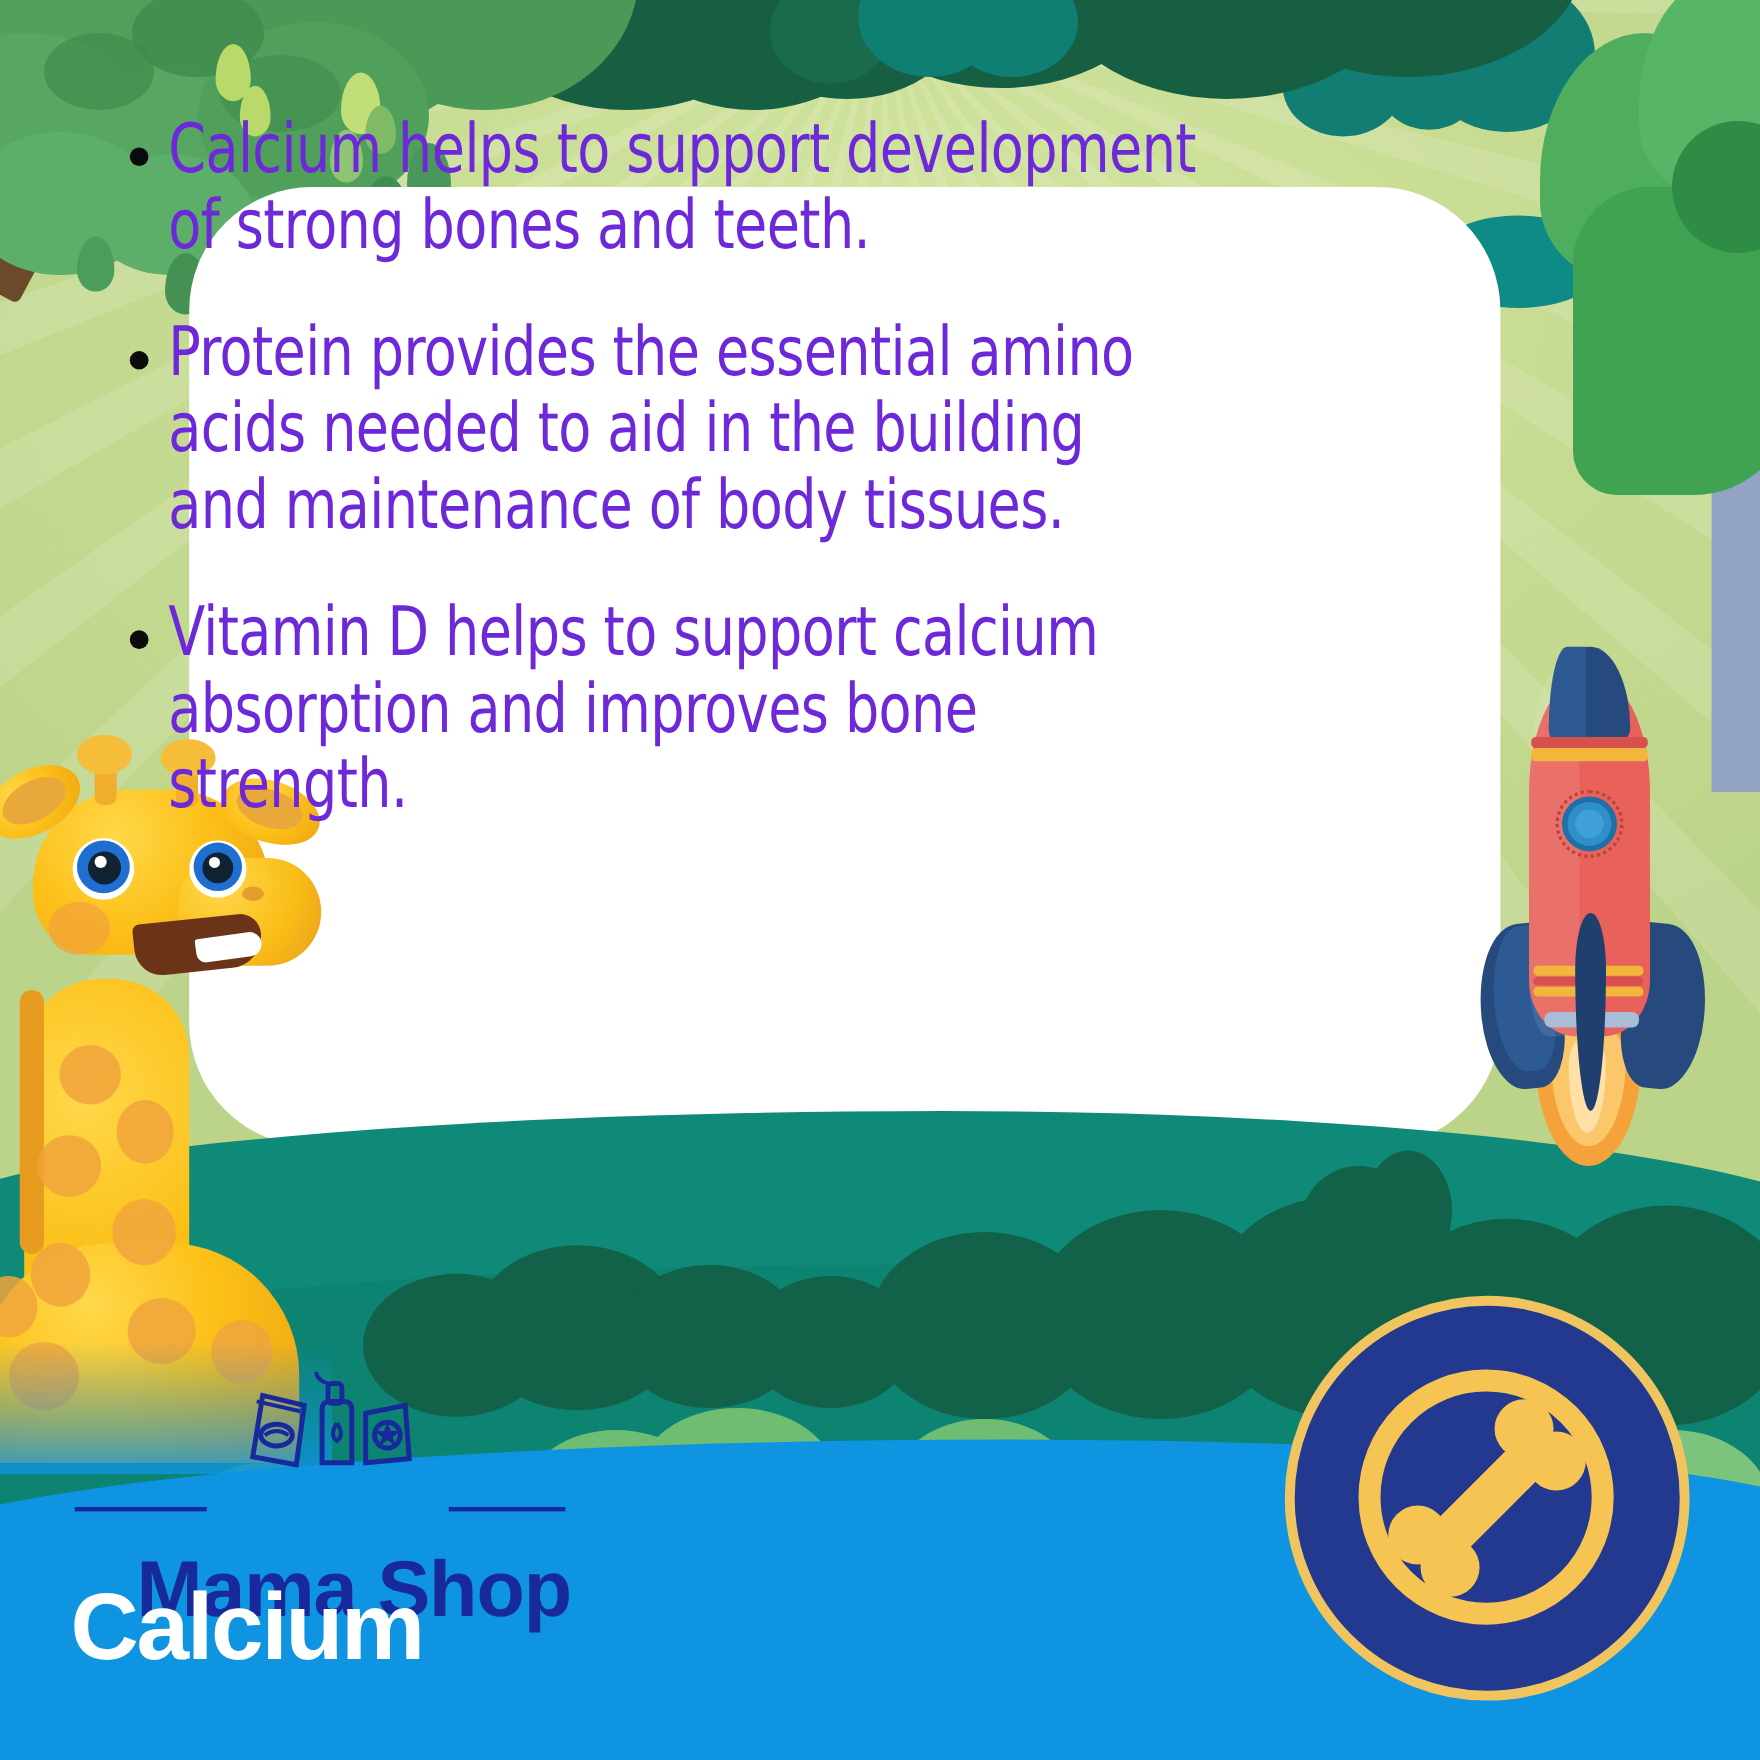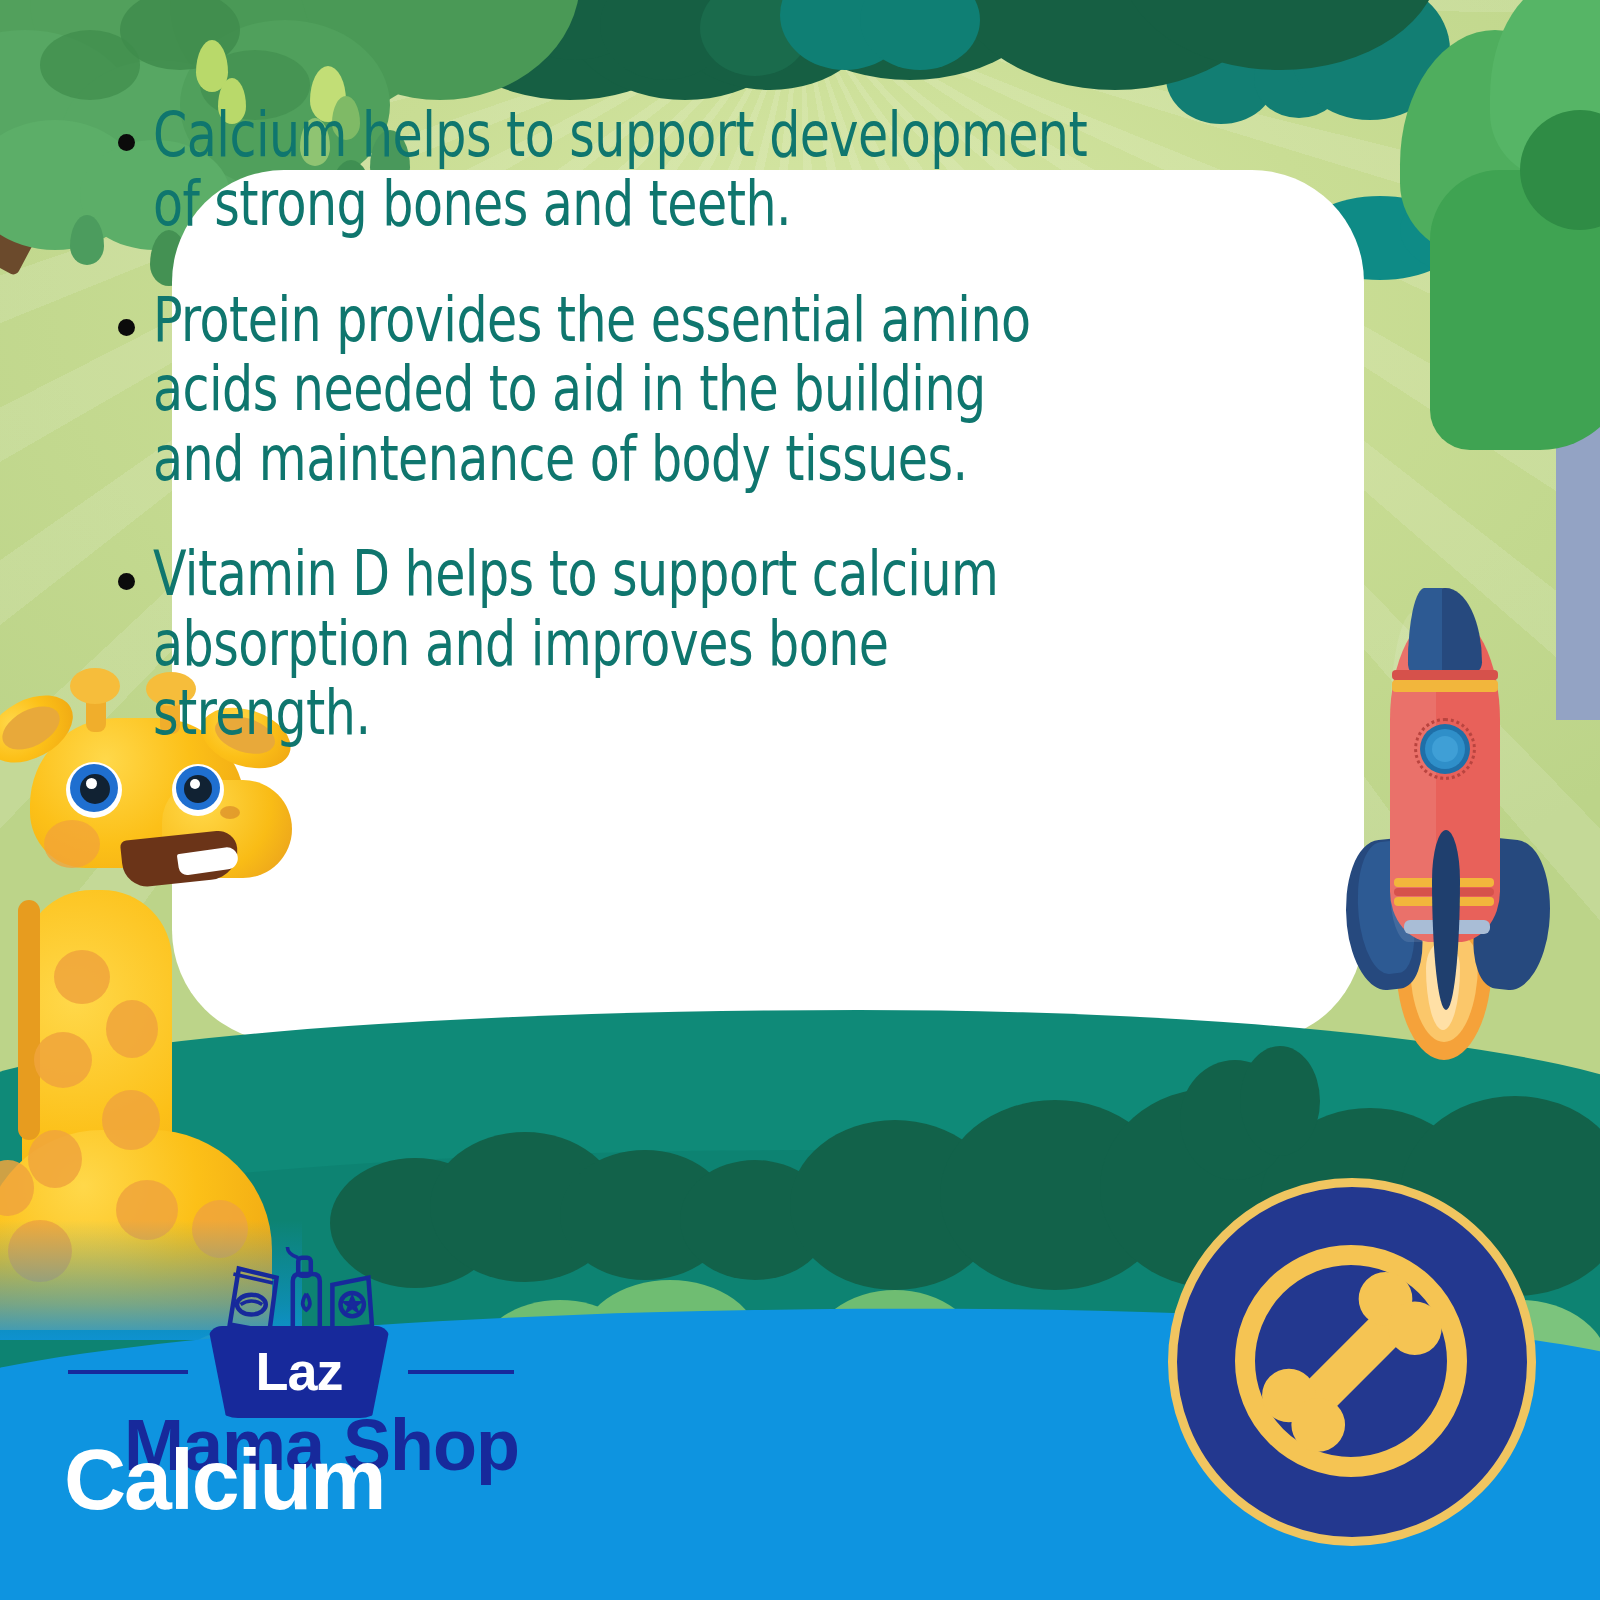--- a/index.html
+++ b/index.html
@@ -41,21 +41,21 @@
   }
 
   .card-inner{
     position:absolute;
     left:118px;right:60px;top:100px;
   }
   .bullet{
     display:flex;
     align-items:flex-start;
     margin-bottom:46px;
-    color:#0f766e;
+    color:#6d28d9;
   }
   .bullet:last-child{margin-bottom:0;}
   .dot{
     flex:0 0 auto;
     width:17px;height:17px;border-radius:50%;
     background:#0b0b0b;
     margin-top:34px;margin-right:18px;
   }
   .btext{
     font-family:"Liberation Sans Narrow","DejaVu Sans Condensed","Liberation Sans",sans-serif;
@@ -365,22 +365,19 @@
 
         <path d="M136 102 L136 52 L176 44 L180 98 Z"></path>
         <circle cx="158" cy="74" r="13"></circle>
         <path d="M158 64 l3 7 h7 l-6 5 l3 7 l-7 -5 l-7 5 l3 -7 l-6 -5 h7 Z" stroke-width="2" fill="#17299b"></path>
       </g>
     </svg>
 
     <div class="laz-rule" style="left:8px;width:120px;"></div>
     <div class="laz-rule" style="left:348px;width:106px;"></div>
 
-    <div class="laz-basket">
-      <span class="laz-word">Laz</span>
-    </div>
 
     <div class="mamashop">Mama Shop</div>
 
     <div class="growth">Calcium</div>
   </div>
 
 </div>
 
 </body></html>

